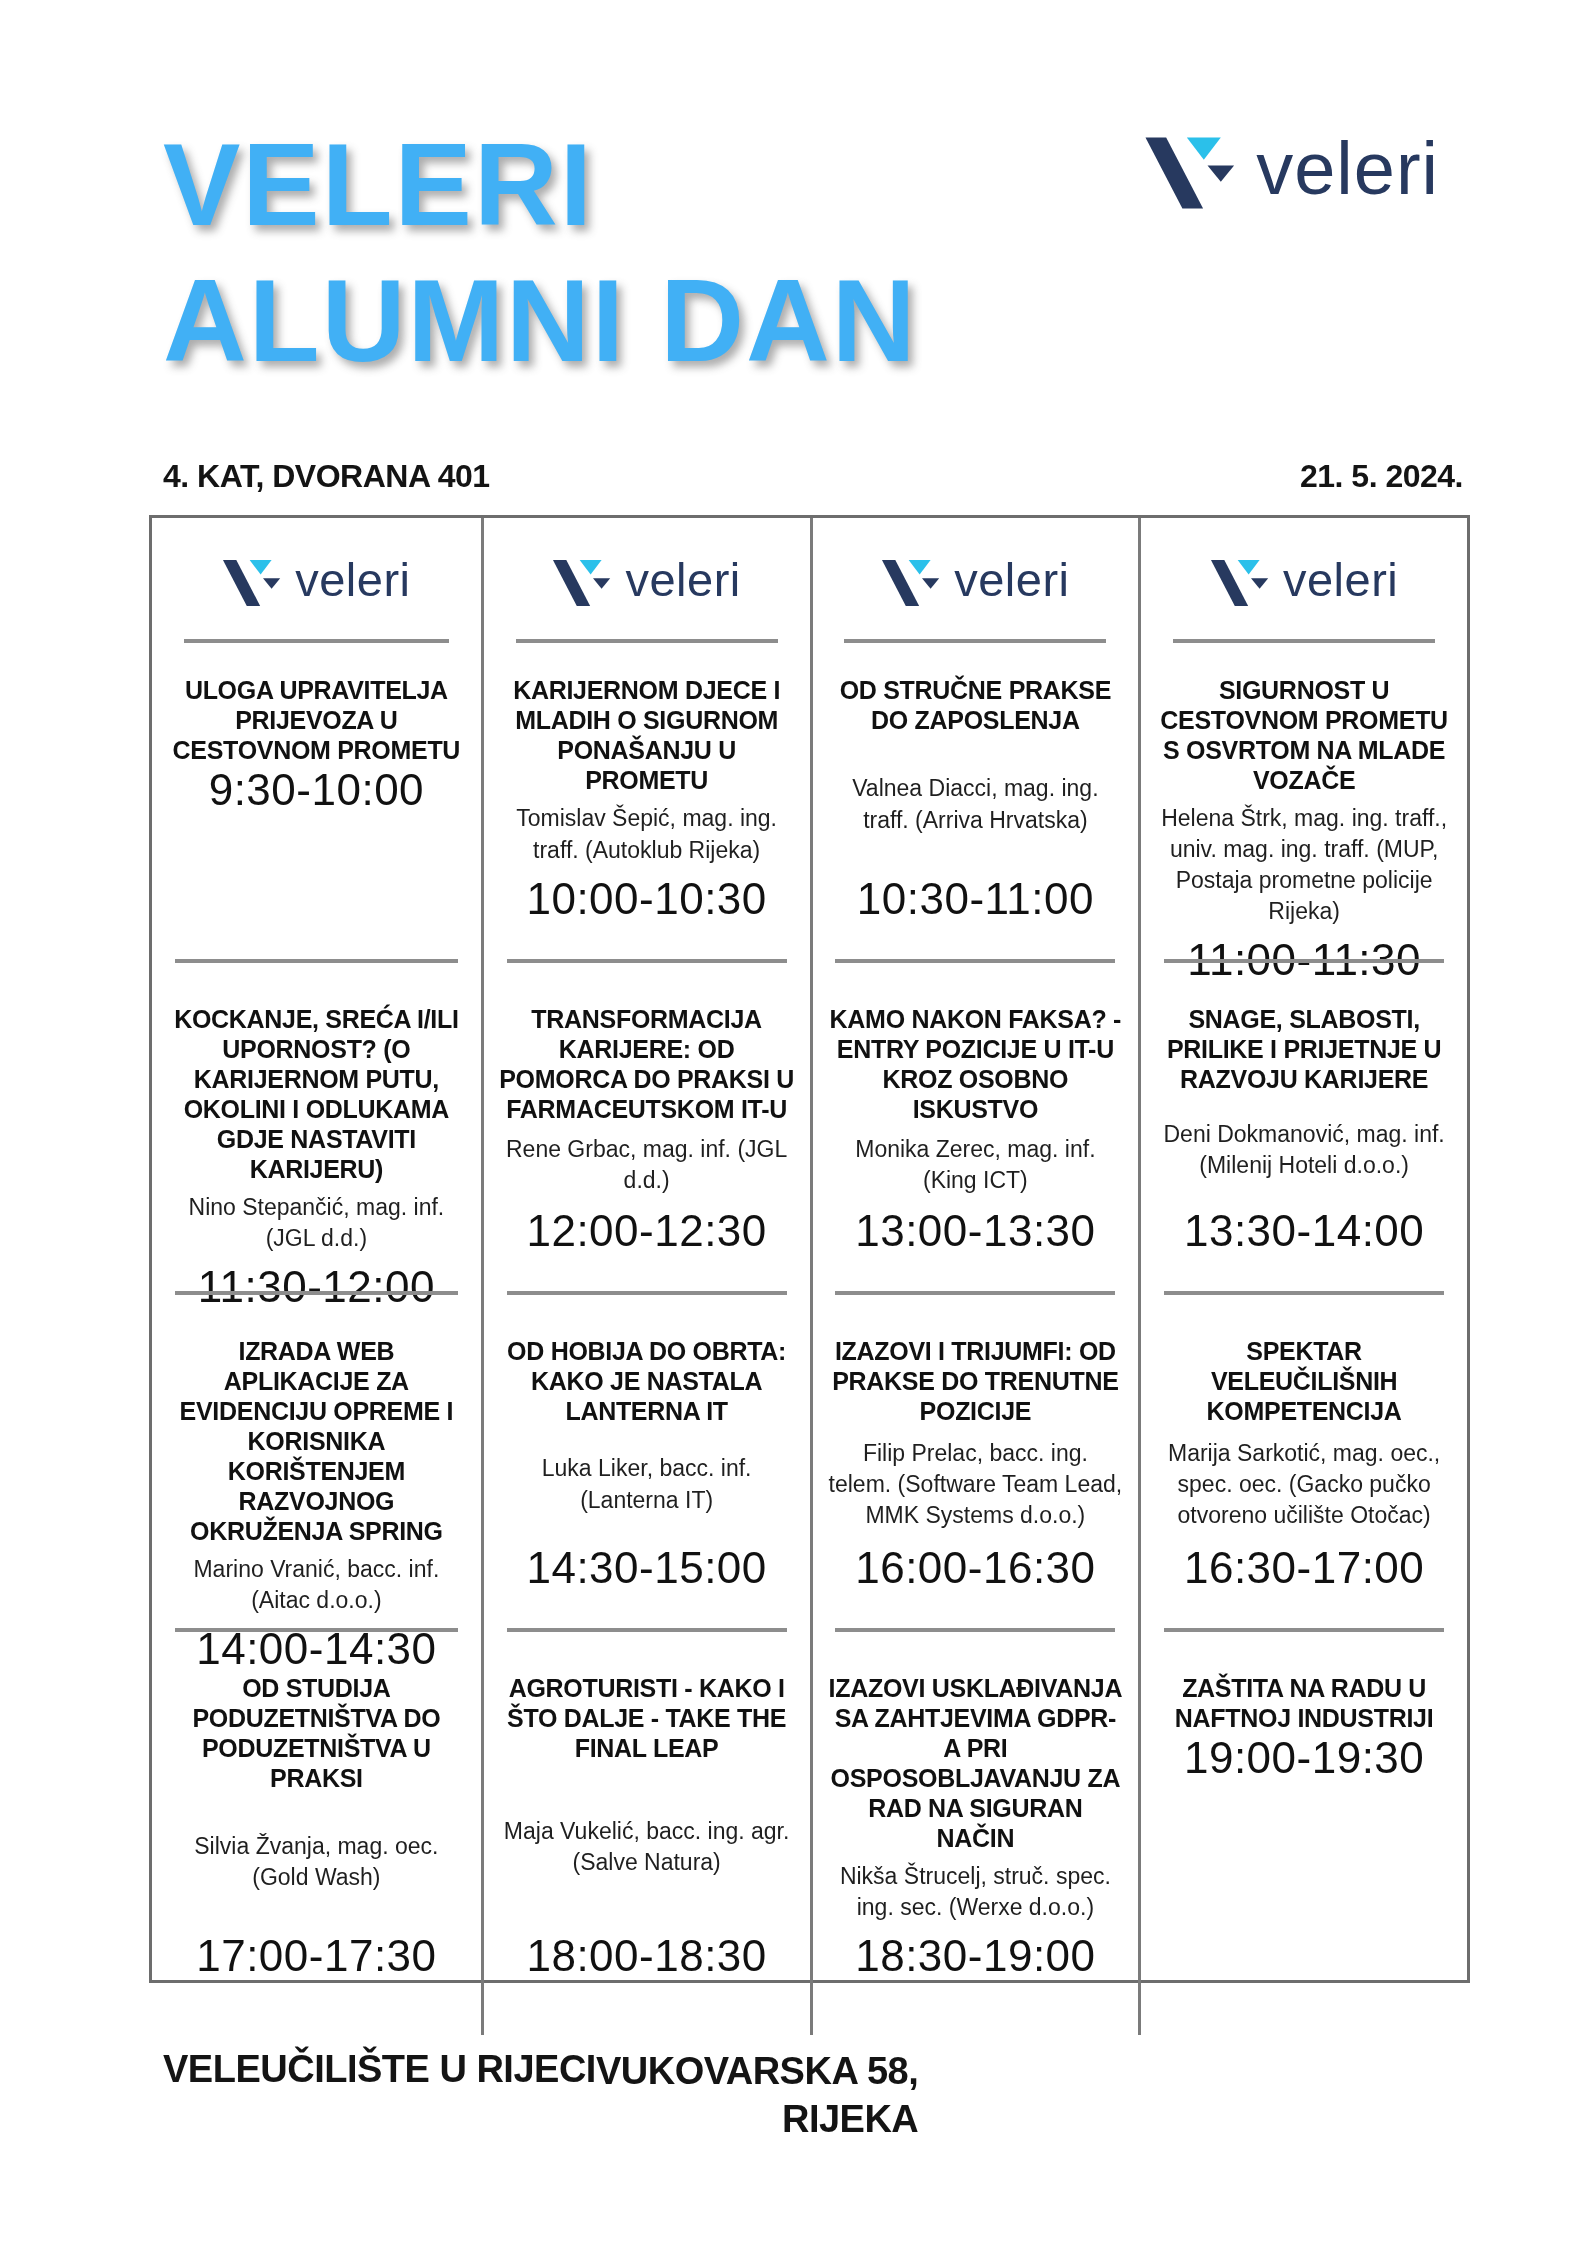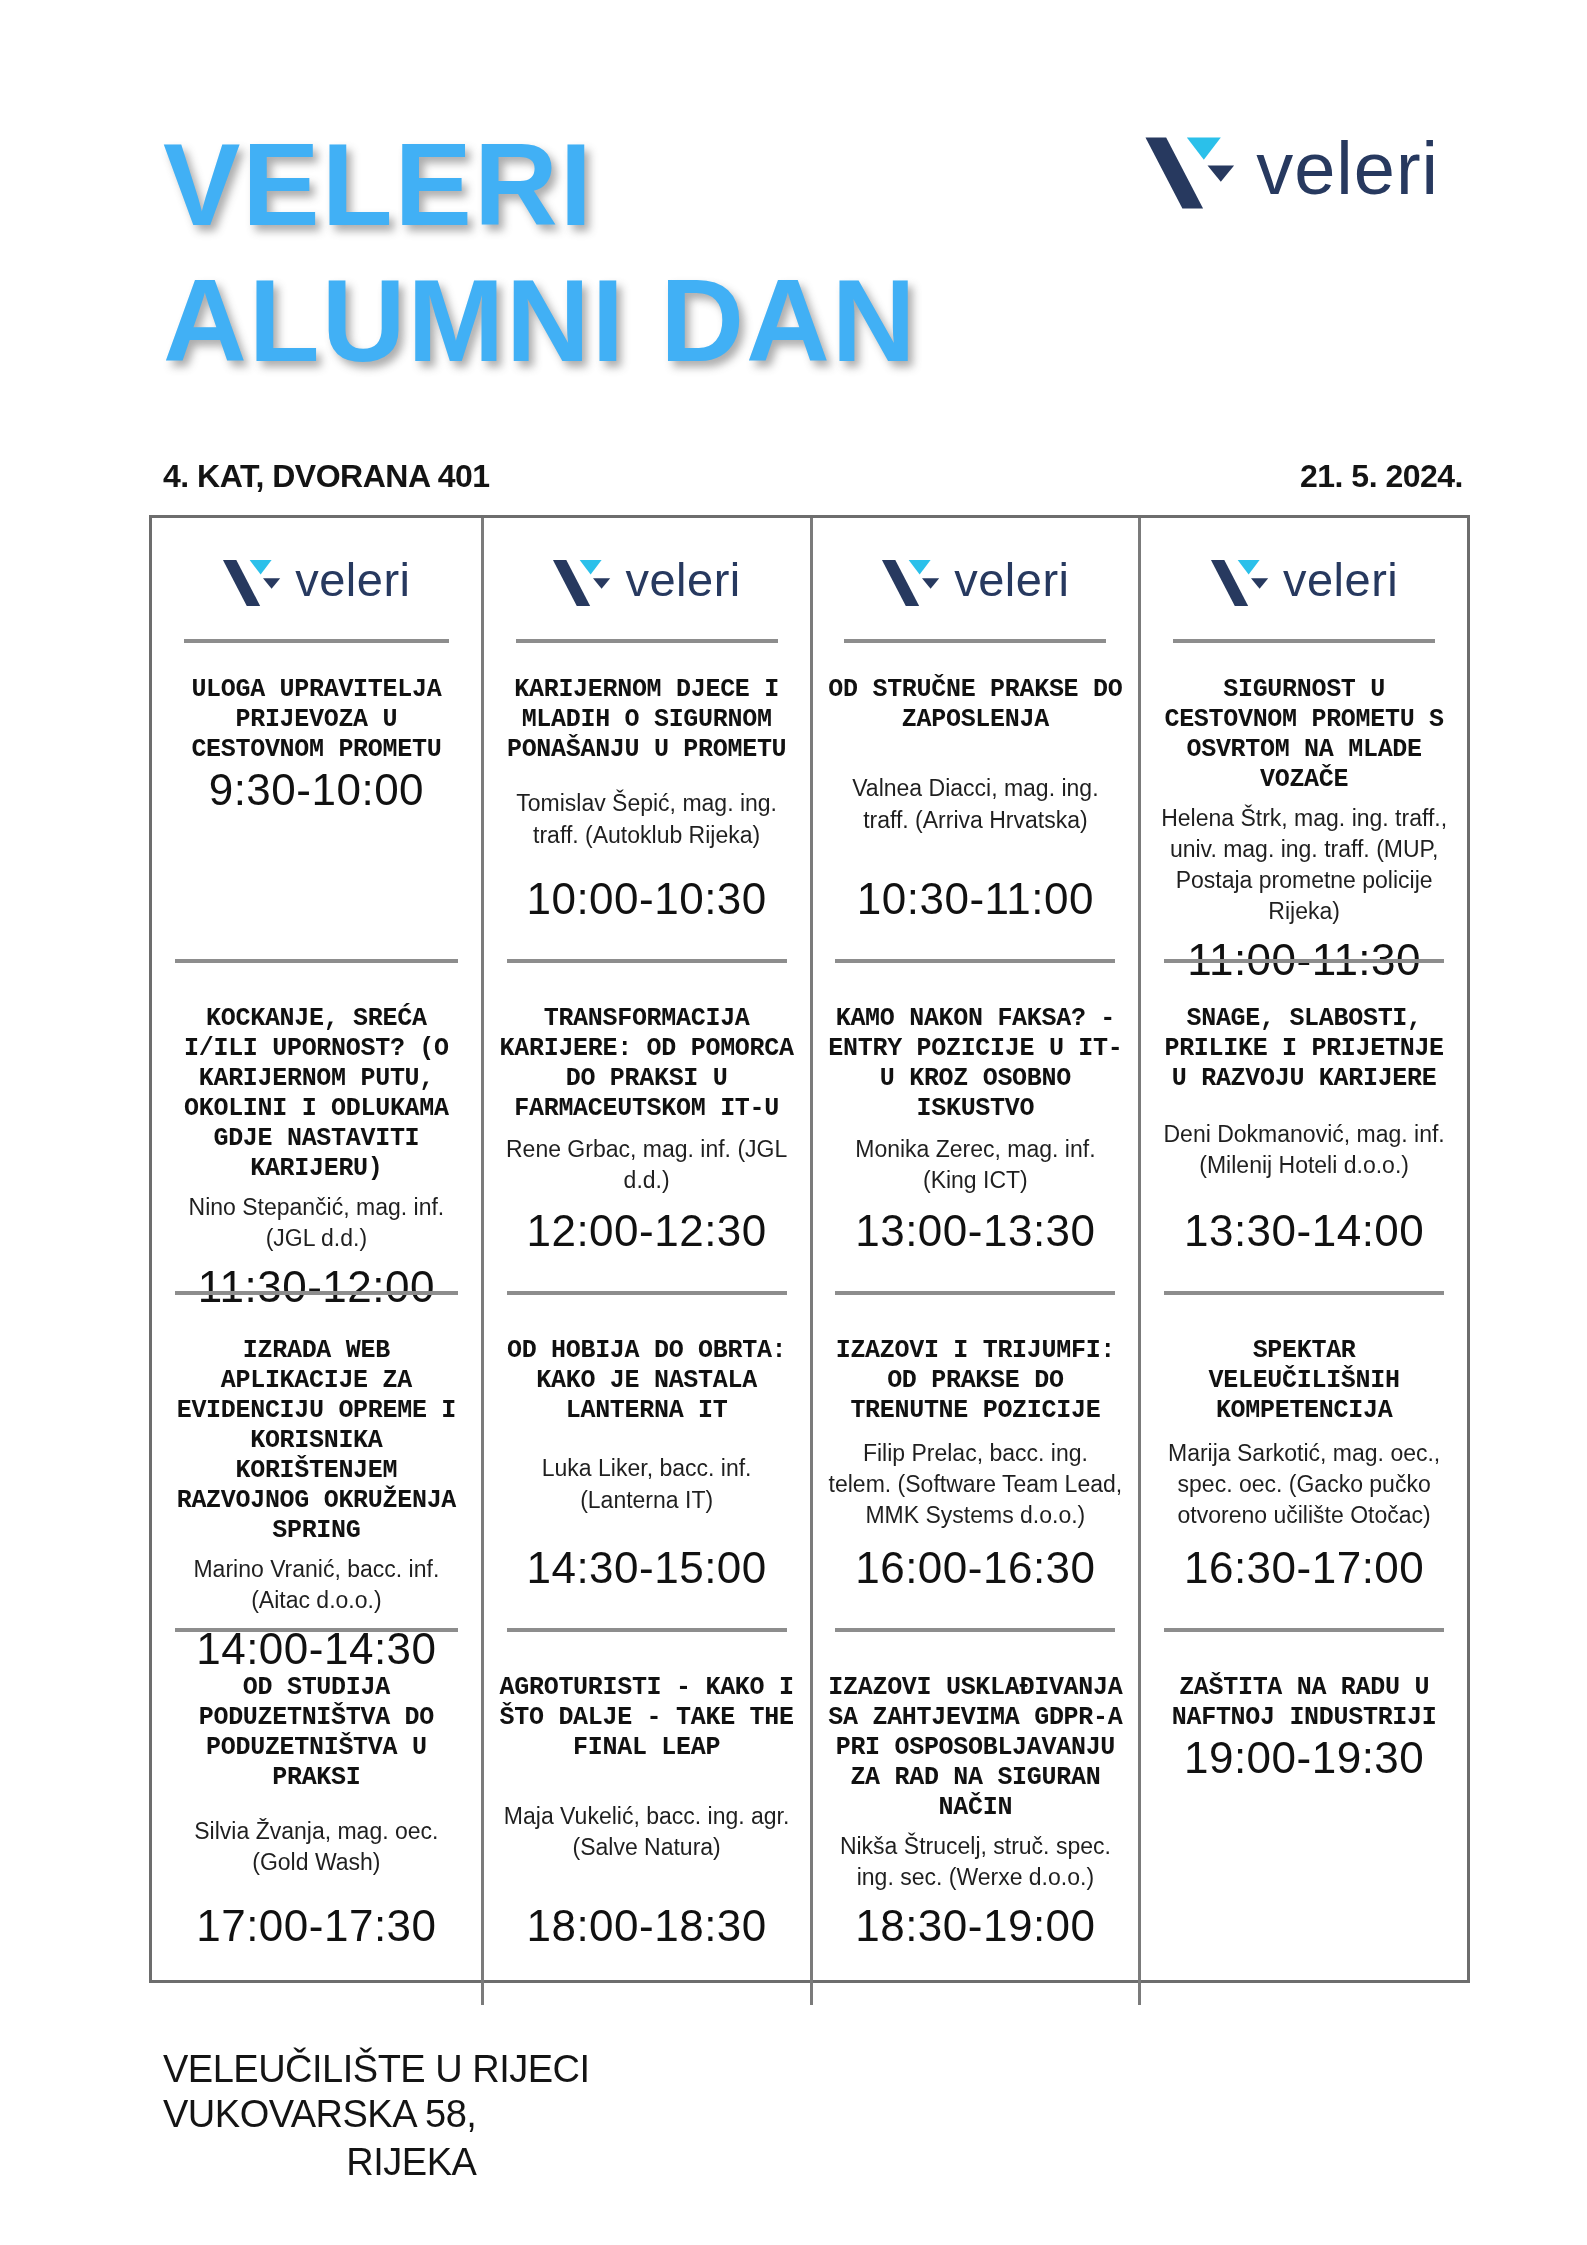--- a/index.html
+++ b/index.html
@@ -47,35 +47,35 @@
     background:#8d8d8d;
   }
   .cell:nth-child(n+13)::after{display:none;}
   .cell.first-row{padding-top:26px;}
   .cell-logo{display:flex;align-items:center;gap:11px;margin-top:12px;}
   .cell-logo svg{width:62px;height:48px;}
   .cell-logo .brand{font-size:47px;color:#27395f;letter-spacing:0.5px;line-height:1;padding-bottom:6px;}
   .logo-divider{width:88%;height:4px;background:#8d8d8d;margin:30px auto 22px;flex:0 0 auto;}
   .cell-title{
     font-size:25px;font-weight:700;line-height:1.2;color:#111111;
-    letter-spacing:-0.3px;margin-top:10px;font-family:Liberation Mono, monospace;
+    letter-spacing:-0.3px;margin-top:10px;
   }
   .cell-speaker{
     flex:1 1 auto;display:flex;align-items:center;justify-content:center;
     font-size:23px;line-height:1.35;color:#1f1f1f;padding:8px 2px;
   }
   .cell-time{
     font-size:44px;font-weight:400;letter-spacing:0.5px;color:#111111;
     margin-bottom:10px;white-space:nowrap;
   }
   
   .footer{
     position:absolute;left:163px;right:124px;top:2048px;
-    display:flex;justify-content:space-between;align-items:flex-start;
-    font-size:38px;font-weight:400;color:#141414;letter-spacing:-0.5px;flex-direction:column;
+    display:flex;align-items:flex-start;
+    font-size:38px;font-weight:700;color:#141414;letter-spacing:-0.5px;
   }
   .footer .right{text-align:right;line-height:1.25;}
 </style>
 </head>
 <body>
 
 <div class="big-title">
   <div>VELERI</div>
   <div>ALUMNI DAN</div>
 </div>

